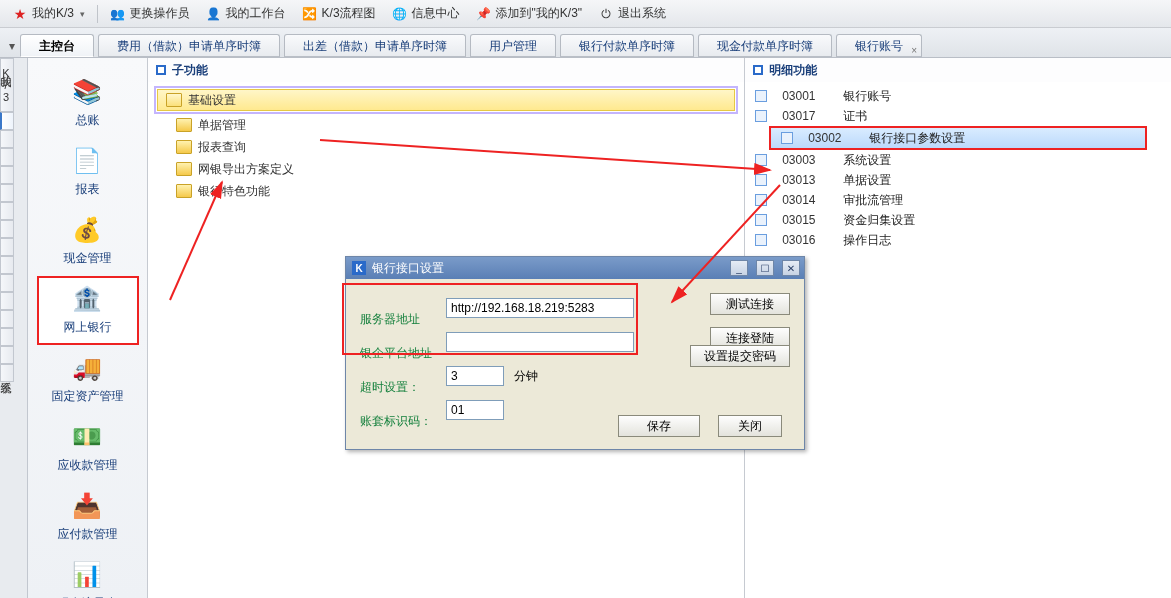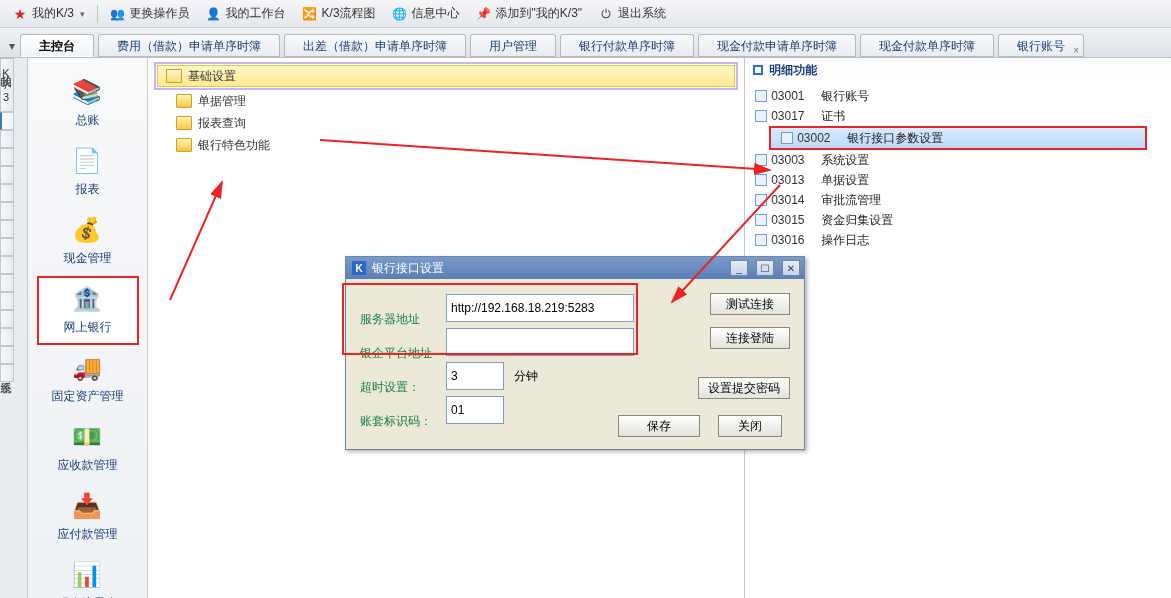--- a/index.html
+++ b/index.html
@@ -43,36 +43,36 @@
 .panel-body { flex:1; overflow:auto; padding:4px 0;}
 
 .tree-row { display:flex; align-items:center; height:22px; padding:0 8px; gap:6px; cursor:pointer; color:#333;}
 .tree-row.sel { background:linear-gradient(#fff6c8,#ffe98f); border:1px solid #e6c843;}
 .tree-row.indent { padding-left:28px;}
 .tree-row .fico { width:16px; height:14px; background:linear-gradient(#fff2b0,#f5c94a); border:1px solid #c9a227; border-radius:1px;}
 .tree-row .fico.open { background:linear-gradient(#fff7cc,#fbe07a);}
 .tree-row-wrap.hi { border:2px solid #c4b5fd; padding:1px; margin:0 6px;}
 
 
-.detail-row { display:flex; align-items:center; height:20px; padding:0 10px; gap:4px; color:#222; cursor:pointer;}
+.detail-row { display:flex; align-items:center; height:20px; padding:0 10px; gap:15px; color:#222; cursor:pointer;}
 .detail-row .dico { width:12px; height:12px; border:1px solid #6a9edf; background:#eaf2fc;}
 .detail-row .code { width:46px; color:#333;}
 .detail-row.sel { background:linear-gradient(#d9ecff,#bcd9fb); }
 .detail-row-wrap.hi { border:2px solid #e22; margin:0 24px;}
 
 
 .dialog { position:absolute; left:345px; top:256px; width:460px; height:194px; background:#ece9d8; border:1px solid #6e86a8; box-shadow:2px 2px 4px rgba(0,0,0,.3); display:flex; flex-direction:column;}
 .dlg-title { height:22px; background:linear-gradient(#7a9bc9,#5a7fb5); color:#fff; display:flex;align-items:center; padding:0 4px 0 6px; gap:6px;}
 .dlg-title .dlg-ico { width:14px; height:14px; background:#2a6ac9; color:#fff; font-size:10px; font-weight:bold; display:flex;align-items:center;justify-content:center;}
 .dlg-title .spacer { flex:1;}
 .dlg-title .winbtn { width:18px; height:16px; background:linear-gradient(#e6ecf5,#c7d3e4); border:1px solid #6e86a8; color:#2a3f66; font-size:10px; display:flex;align-items:center;justify-content:center; cursor:pointer; margin-left:2px; font-family:Arial;}
 .dlg-body { flex:1; padding:12px 14px; position:relative;}
 .dlg-body .row { display:flex; align-items:center; height:34px;}
 .dlg-body .lbl { width:86px; color:#15803d;margin-top:22px;}
-.dlg-body input.field { width:188px; height:28px; border:1px solid #7f9db9; padding:1px 4px; font-size:12px;}
+.dlg-body input.field { width:188px; height:20px; border:1px solid #7f9db9; padding:1px 4px; font-size:12px;}
 .dlg-body .unit { margin-left:10px;}
 .dlg-btn { position:absolute; width:80px; height:22px; background:linear-gradient(#fefefe,#e3e3dc); border:1px solid #8a8a7b; cursor:pointer; text-align:center; line-height:20px;}
 .dlg-body .short { width:58px !important;}
 .hi-red-box { position:absolute; border:2px solid #e22; pointer-events:none;}
 
 
 svg.annot { position:absolute; left:0; top:0; width:1171px; height:598px; pointer-events:none;}
 </style>
 </head>
 <body>
@@ -111,21 +111,20 @@
 </div>
 
 <div class="tabstrip">
   <span class="tab-caret">▾</span>
   <div id="tabs-container" style="display:flex;">
       <div class="tab active">主控台</div>
       <div class="tab">费用（借款）申请单序时簿</div>
       <div class="tab">出差（借款）申请单序时簿</div>
       <div class="tab">用户管理</div>
       <div class="tab">银行付款单序时簿</div>
-      <div class="tab">现金付款申请单序时簿</div>
       <div class="tab">现金付款单序时簿</div>
       <div class="tab">银行账号<span class="close-x">×</span></div>
     </div>
 </div>
 
 <div class="main">
 
   <div class="vert-tabs">
     <div class="col" id="vtcol1">
         <div class="vtab">我的K/3</div>
@@ -179,37 +178,47 @@
         <div class="mlabel">应付款管理</div>
       </div>
       <div class="module">
         <div class="mico">📊</div>
         <div class="mlabel">现金流量表</div>
       </div>
     </div>
 
   <div class="content">
     <div class="panel" style="flex:1.05;">
+      <div class="panel-header">
+        <span class="cube"></span>
+        <span>子功能</span>
+      </div>
       <div class="panel-body" id="tree-body">
           <div class="tree-row-wrap hi">
             <div class="tree-row sel">
               <span class="fico open"></span>
               <span>基础设置</span>
             </div>
           </div>
           <div class="tree-row-wrap">
             <div class="tree-row indent">
               <span class="fico"></span>
               <span>单据管理</span>
             </div>
           </div>
           <div class="tree-row-wrap">
             <div class="tree-row indent">
               <span class="fico"></span>
               <span>报表查询</span>
+            </div>
+          </div>
+          <div class="tree-row-wrap">
+            <div class="tree-row indent">
+              <span class="fico"></span>
+              <span>网银导出方案定义</span>
             </div>
           </div>
           <div class="tree-row-wrap">
             <div class="tree-row indent">
               <span class="fico"></span>
               <span>银行特色功能</span>
             </div>
           </div>
         </div>
     </div>
@@ -302,21 +311,21 @@
       <span class="lbl">超时设置：</span>
       <input class="field short" value="3" style="">
       <span class="unit">分钟</span>
     </div>
     <div class="row">
       <span class="lbl">账套标识码：</span>
       <input class="field short" value="01" style="">
     </div>
     <div class="dlg-btn" style="right:14px; top:14px;">测试连接</div>
     <div class="dlg-btn" style="right:14px; top:48px;">连接登陆</div>
-    <div class="dlg-btn" style="right:14px; top:98px; width:92px;">设置提交密码</div>
+    <div class="dlg-btn" style="right:14px; top:66px; width:100px;">设置提交密码</div>
     <div class="dlg-btn" style="right:104px; bottom:12px; width:82px;">保存</div>
     <div class="dlg-btn" style="right:22px; bottom:12px; width:64px;">关闭</div>
 
     <div class="hi-red-box" style="left:-4px; top:4px; width:296px; height:72px;"></div>
   </div>
 </div>
 
 <svg class="annot">
   <defs>
       <marker id="ah" markerWidth="10" markerHeight="10" refX="8" refY="3" orient="auto">

